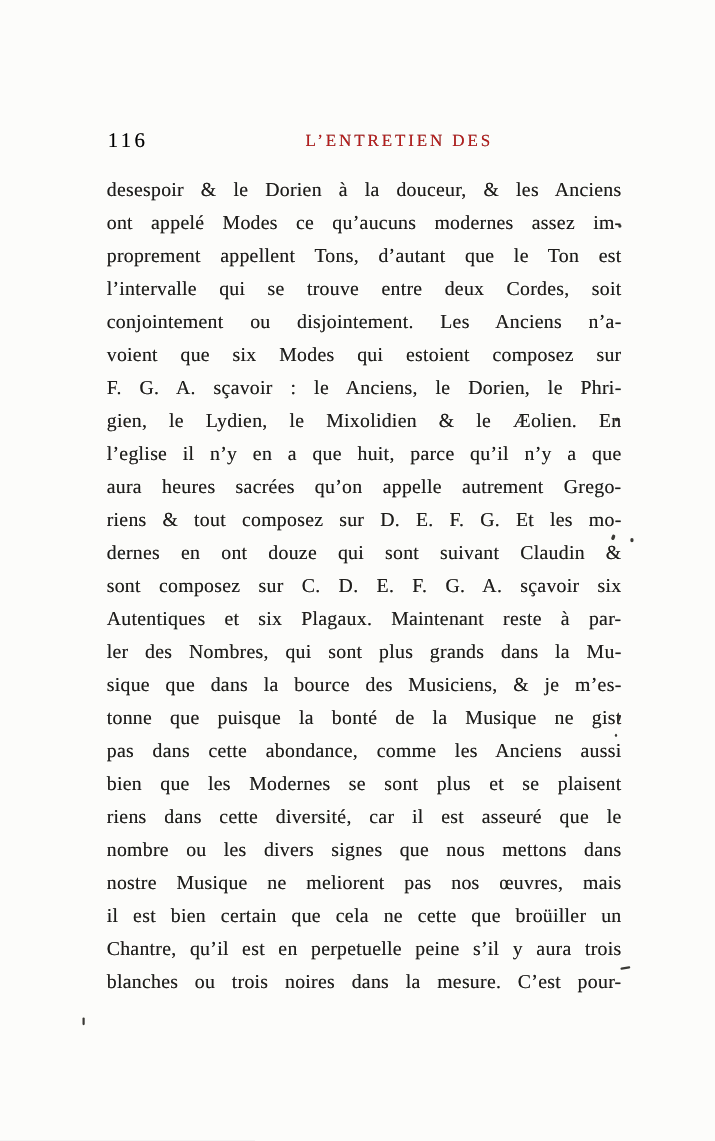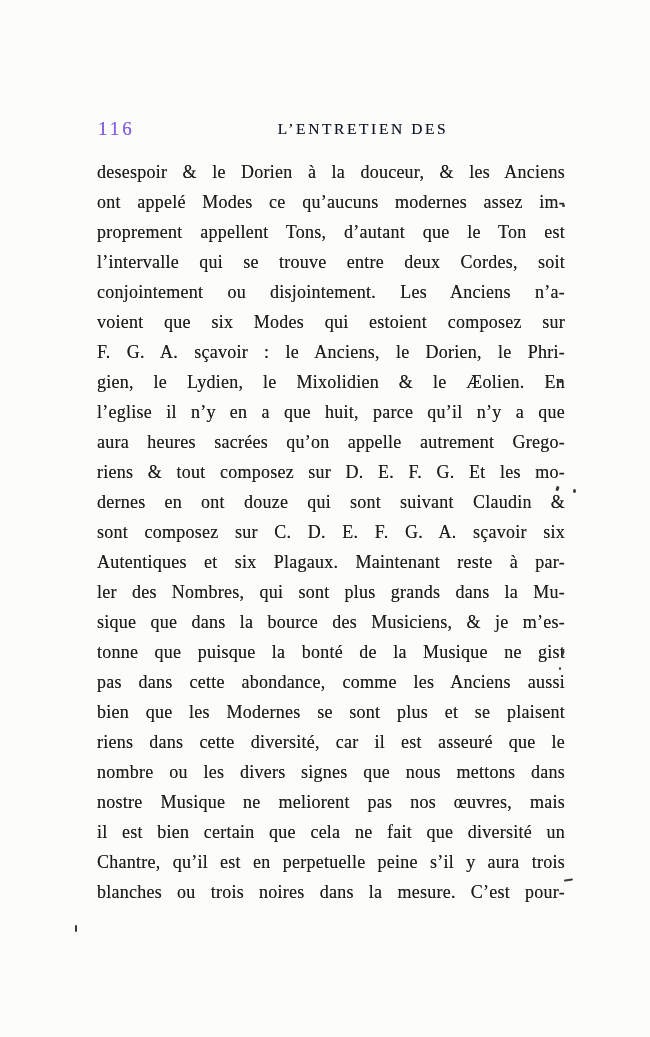--- a/index.html
+++ b/index.html
@@ -24,32 +24,32 @@
     left: 0;
     width: 650px;
     height: 22px;
   }
   .page-number {
     position: absolute;
     left: 98px;
     top: 0;
     font-size: 19px;
     letter-spacing: 3px;
-    color: #8b5cf6;
+    color: #000000;
     text-shadow: 0 0 0.5px rgba(20,20,18,0.55);
   }
   .running-title {
     position: absolute;
     left: 363px;
     top: 2px;
     transform: translateX(-50%);
     font-size: 15.5px;
     letter-spacing: 2.6px;
     white-space: nowrap;
-    color: #0f172a;
+    color: #b91c1c;
     text-shadow: 0 0 0.5px rgba(20,20,18,0.55);
   }
   
   .text-block {
     position: absolute;
     left: 97px;
     top: 157px;
     width: 468px;
   }
   .text-block .line {
@@ -95,21 +95,21 @@
       <div class="line">sont composez sur C. D. E. F. G. A. sçavoir six</div>
       <div class="line">Autentiques et six Plagaux. Maintenant reste à par-</div>
       <div class="line">ler des Nombres, qui sont plus grands dans la Mu-</div>
       <div class="line">sique que dans la bource des Musiciens, &amp; je m’es-</div>
       <div class="line">tonne que puisque la bonté de la Musique ne gist</div>
       <div class="line">pas dans cette abondance, comme les Anciens aussi</div>
       <div class="line">bien que les Modernes se sont plus et se plaisent</div>
       <div class="line">riens dans cette diversité, car il est asseuré que le</div>
       <div class="line">nombre ou les divers signes que nous mettons dans</div>
       <div class="line">nostre Musique ne meliorent pas nos œuvres, mais</div>
-      <div class="line">il est bien certain que cela ne fait que diversité un</div>
+      <div class="line">il est bien certain que cela ne cette que broüiller un</div>
       <div class="line">Chantre, qu’il est en perpetuelle peine s’il y aura trois</div>
       <div class="line">blanches ou trois noires dans la mesure. C’est pour-</div>
     </div>
 
   <span class="speck" style="left:562px; top:204px; width:3px; height:3px;"></span>
   <span class="speck" style="left:559px; top:380px; width:3px; height:3px;"></span>
   <span class="speck" style="left:556px; top:486px; width:3px; height:5px; border-radius:2px; transform:rotate(20deg);"></span>
   <span class="speck" style="left:573px; top:489px; width:3px; height:4px;"></span>
   <span class="speck" style="left:562px; top:650px; width:2px; height:6px; border-radius:1px; transform:rotate(18deg);"></span>
   <span class="speck" style="left:559px; top:667px; width:2px; height:3px;"></span>

